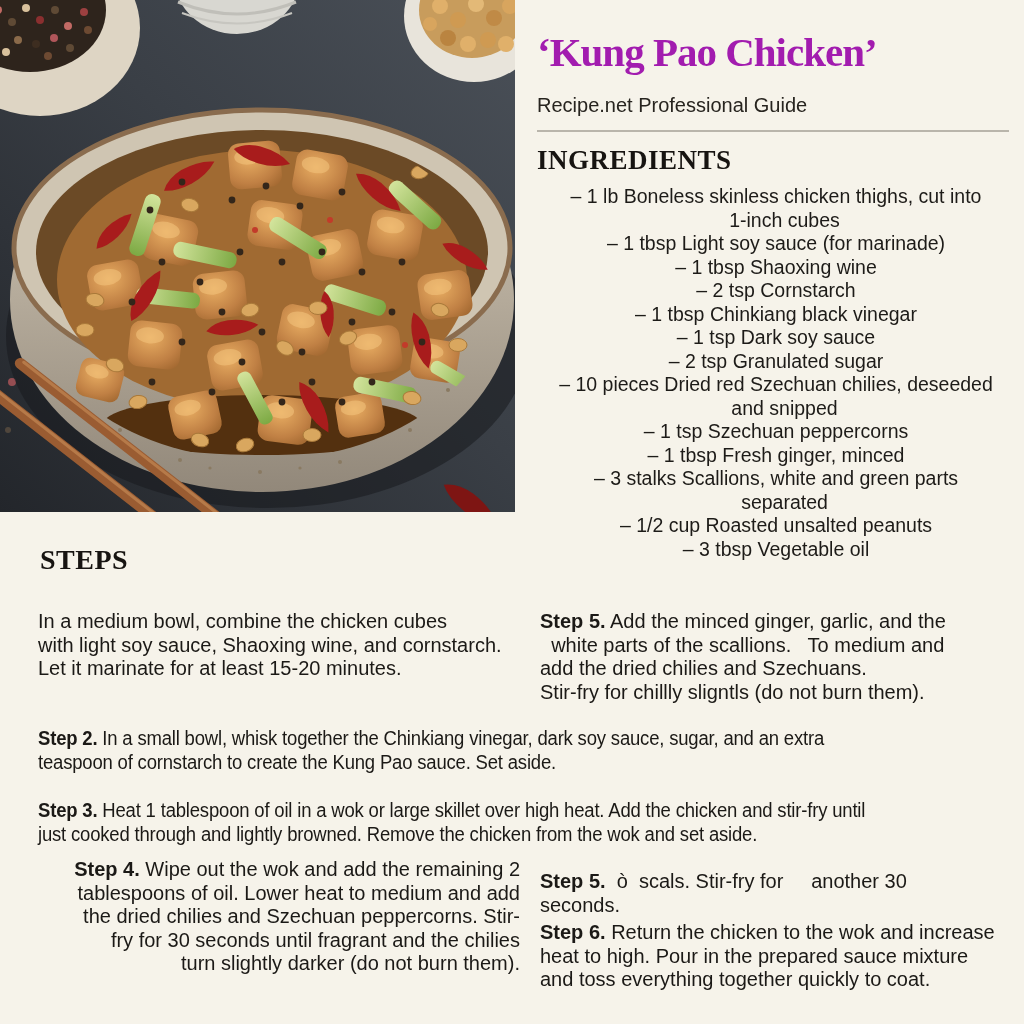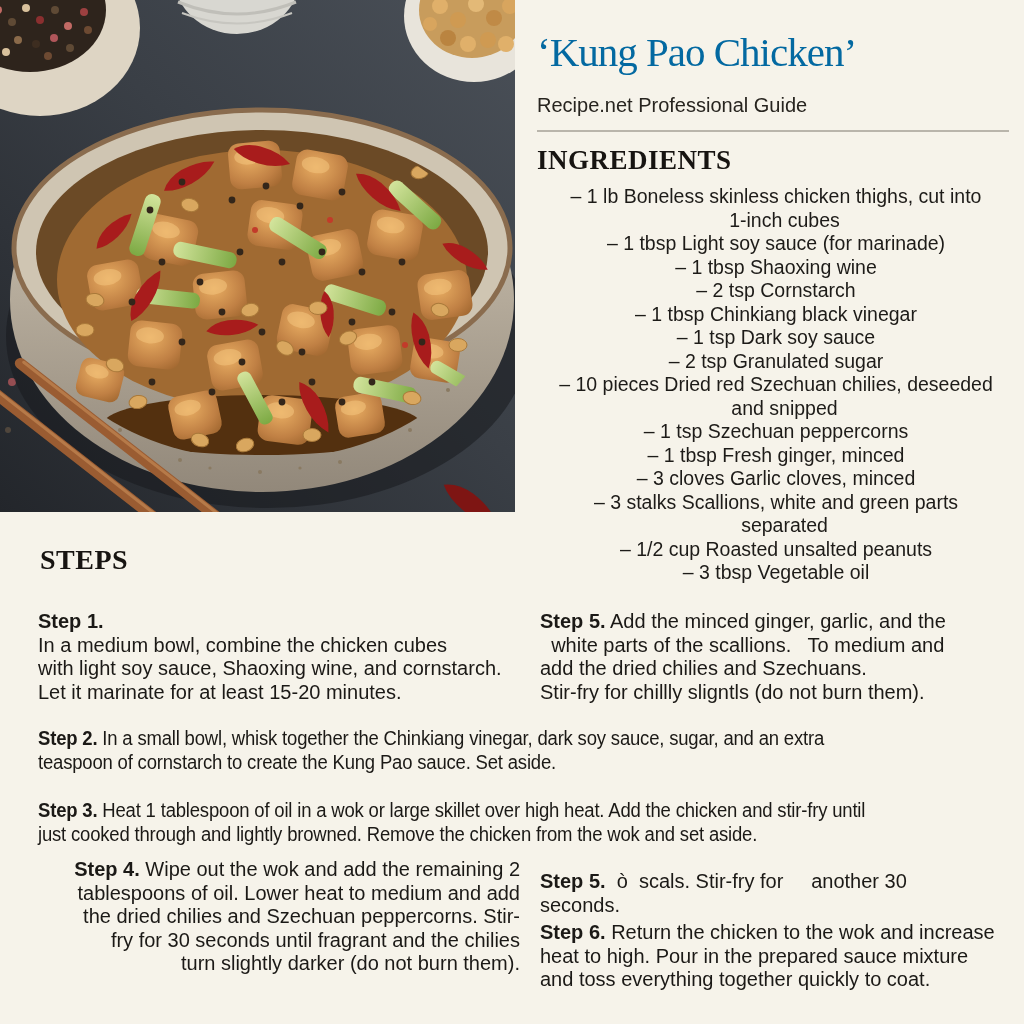--- a/index.html
+++ b/index.html
@@ -5,22 +5,22 @@
   html,body{margin:0;padding:0;}
   body{
     width:1024px;height:1024px;position:relative;overflow:hidden;
     background:var(--page-bg,#f6f3ea);
     font-family:"Liberation Sans",sans-serif;
     color:var(--text,#1c1a17);
   }
   .photo{position:absolute;left:0;top:0;width:515px;height:512px;display:block;}
   .hdr{position:absolute;left:537px;top:30px;width:478px;}
   .title{
-    font-family:"Liberation Serif",serif;font-weight:400;
-    font-size:41px;line-height:45px;letter-spacing:-1px;color:#0369a1;
+    font-family:"Liberation Serif",serif;font-weight:700;
+    font-size:41px;line-height:45px;letter-spacing:-1px;color:#a21caf;
   }
   .subtitle{font-size:20px;line-height:24px;margin-top:18px;color:#27241f;}
   .rule{border:none;border-top:2px solid var(--divider,#b9b5ab);margin:13px 0 0 0;width:472px;}
   .ing-head{
     font-family:"Liberation Serif",serif;font-weight:700;
     font-size:27px;letter-spacing:.5px;margin-top:13px;color:#171411;
   }
   .ing-list{list-style:none;margin:9px 0 0 0;padding:0;font-size:19.5px;line-height:23.5px;color:#1d1b18;text-align:center;}
   .ing-list li{padding-left:17px;text-indent:-17px;white-space:pre-wrap;}
   .steps-head{
@@ -274,31 +274,30 @@
       <li>– 1 tbsp Light soy sauce (for marinade)</li>
       <li>– 1 tbsp Shaoxing wine</li>
       <li>– 2 tsp Cornstarch</li>
       <li>– 1 tbsp Chinkiang black vinegar</li>
       <li>– 1 tsp Dark soy sauce</li>
       <li>– 2 tsp Granulated sugar</li>
       <li>– 10 pieces Dried red Szechuan chilies, deseeded
 and snipped</li>
       <li>– 1 tsp Szechuan peppercorns</li>
       <li>– 1 tbsp Fresh ginger, minced</li>
-      <li>– 3 cloves Garlic cloves, minced</li>
       <li>– 3 stalks Scallions, white and green parts
 separated</li>
       <li>– 1/2 cup Roasted unsalted peanuts</li>
       <li>– 3 tbsp Vegetable oil</li>
     </ul>
 </div>
 
 <div class="steps-head">STEPS</div>
 
-<div class="step block-label" id="step1"><span class="lbl">Step 1.</span><span>In a medium bowl, combine the chicken cubes
+<div class="step block-label" id="step1"><span>In a medium bowl, combine the chicken cubes
 with light soy sauce, Shaoxing wine, and cornstarch.
 Let it marinate for at least 15-20 minutes.</span></div>
 
 <div class="step" id="step5a"><span class="lbl">Step 5.</span><span> Add the minced ginger, garlic, and the
   white parts of the scallions.   To medium and
 add the dried chilies and Szechuans.
 Stir-fry for chillly sligntls (do not burn them).</span></div>
 
 <div class="step condensed" id="step2"><span class="lbl">Step 2.</span><span> In a small bowl, whisk together the Chinkiang vinegar, dark soy sauce, sugar, and an extra
 teaspoon of cornstarch to create the Kung Pao sauce. Set aside.</span></div>

